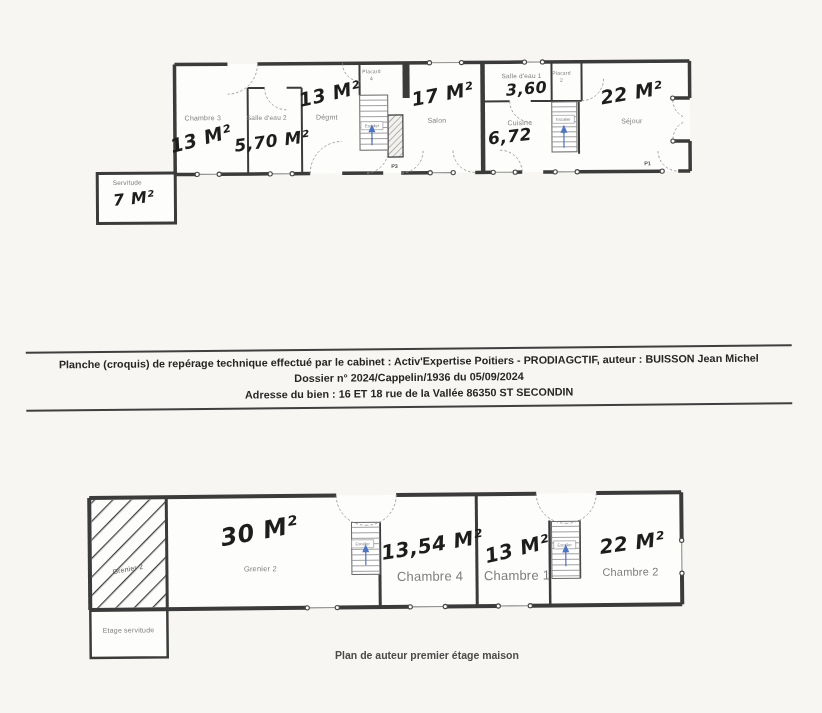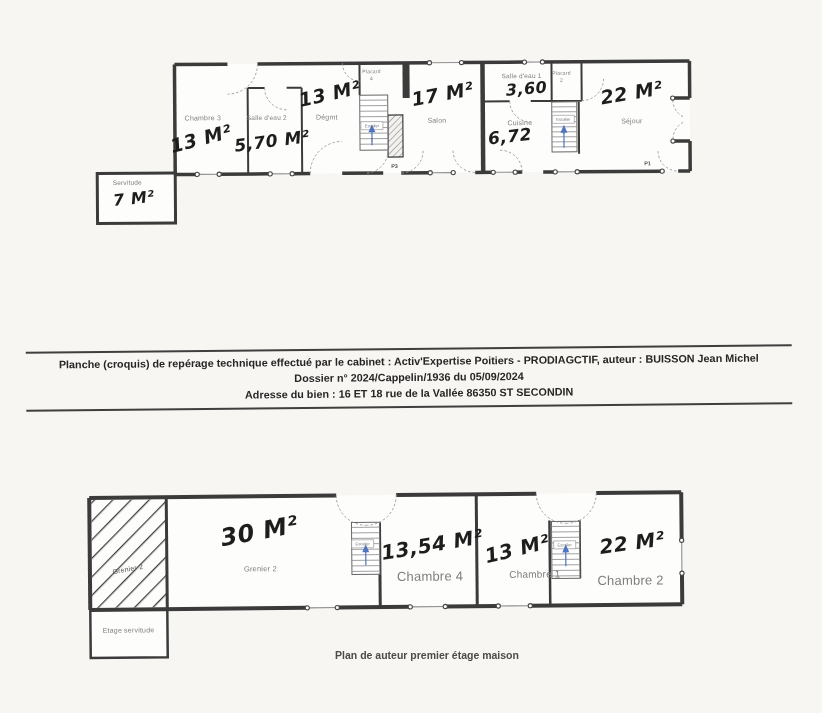--- a/index.html
+++ b/index.html
@@ -210,22 +210,22 @@
         <circle cx="413" cy="119" r="2.1"></circle>
           <circle cx="445" cy="119" r="2.1"></circle>
         <circle cx="597" cy="55" r="2.1"></circle>
           <circle cx="597" cy="88" r="2.1"></circle>
       </g>
     </svg>
 
     <div class="lb" style="left:3px;top:75px;width:80px;color:#5a5a5a;transform:rotate(-10deg)">Grenier 2</div>
     <div class="lb" style="left:133px;top:76px;width:85px;font-size:7.5px">Grenier 2</div>
     <div class="lb" style="left:305px;top:82px;width:80px;font-size:13px">Chambre 4</div>
-    <div class="lb" style="left:410px;top:82px;width:80px;font-size:10px">Chambre 1</div>
-    <div class="lb" style="left:503px;top:88px;width:85px;font-size:13px">Chambre 2</div>
+    <div class="lb" style="left:392px;top:82px;width:80px;font-size:13px">Chambre 1</div>
+    <div class="lb" style="left:503px;top:80px;width:85px;font-size:11px">Chambre 2</div>
     <div class="lb" style="left:3px;top:136px;width:80px">Etage servitude</div>
 
     <div class="hw" style="left:125px;top:28px;width:100px;font-size:24px;transform:rotate(-10deg)">30 M²</div>
     <div class="hw" style="left:295px;top:45px;width:105px;font-size:20px;transform:rotate(-9deg)">13,54 M²</div>
     <div class="hw" style="left:390px;top:50px;width:85px;font-size:20px;transform:rotate(-13deg)">13 M²</div>
     <div class="hw" style="left:505px;top:45px;width:85px;font-size:20px;transform:rotate(-7deg)">22 M²</div>
 
     <div class="tinytxt" style="left:265px;top:53px;width:26px;font-size:4px">Escalier</div>
     <div class="tinytxt" style="left:467px;top:56px;width:26px;font-size:4px">Escalier</div>
   </div>

